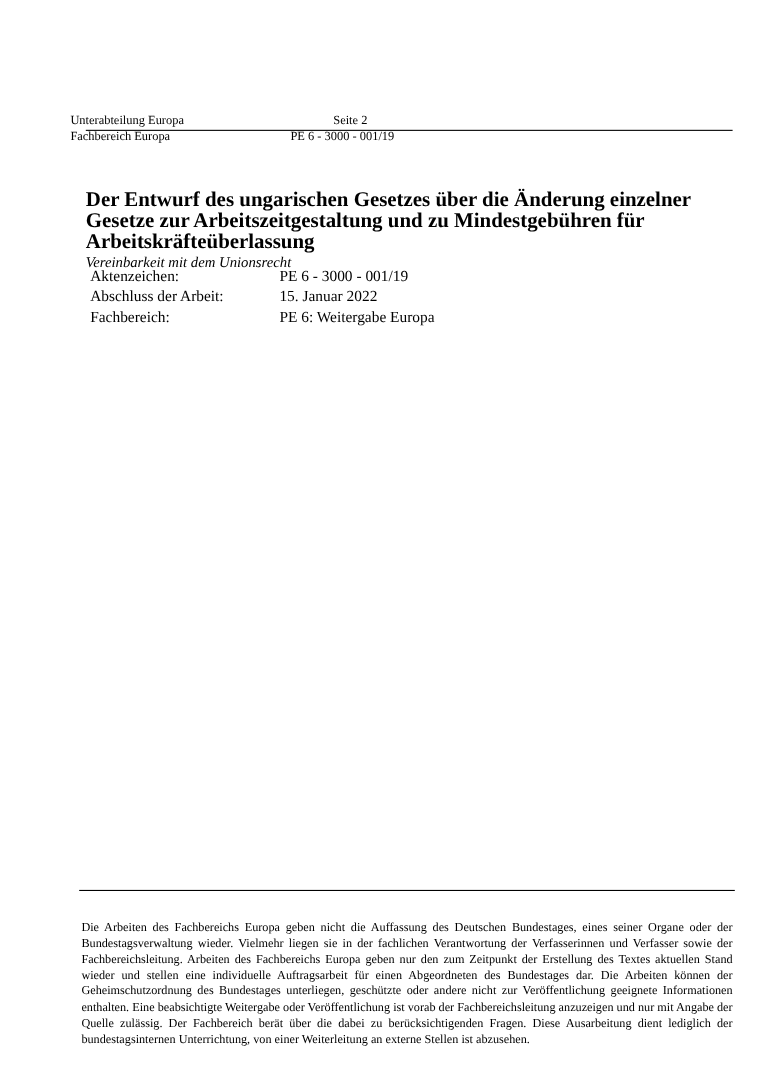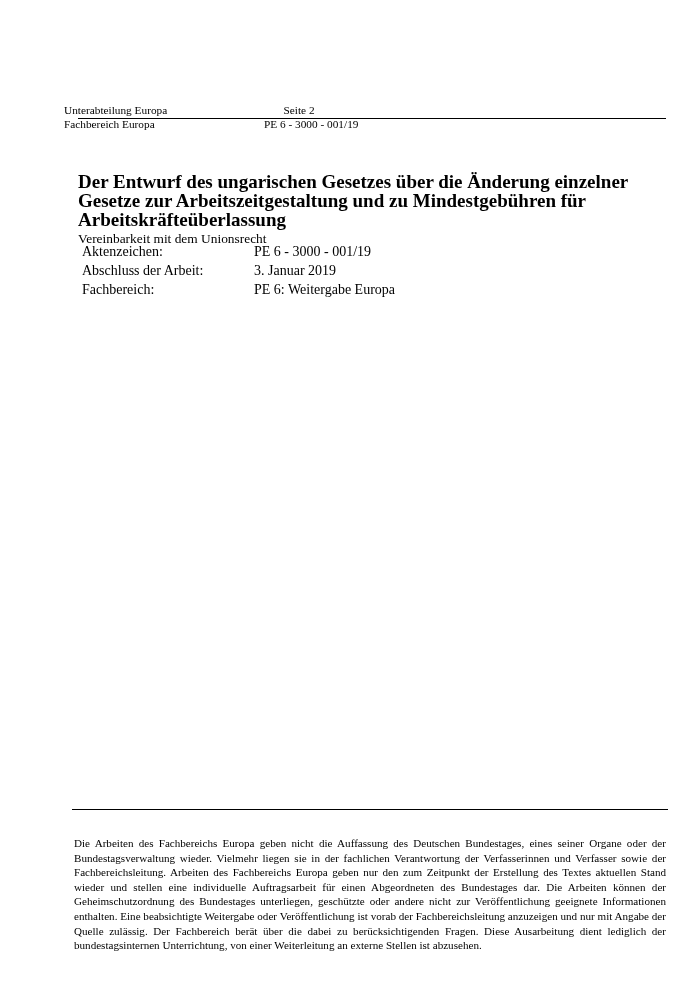--- a/index.html
+++ b/index.html
@@ -37,21 +37,21 @@
     width: 100%;
   }
   .hdr-col-left {
     width: 200px;
   }
   .hdr-col-mid {
     flex: 1 1 auto;
   }
   .hdr-col-right {
     width: 70px;
-    text-align: center;
+    text-align: right;
   }
   .header-rule {
     position: absolute;
     left: 78px;
     top: 118px;
     width: 588px;
     height: 0;
     border-top: 1px solid #000;
   }
 
@@ -66,20 +66,21 @@
     font-size: 19px;
     font-weight: bold;
     line-height: 19px;
     margin: 0;
   }
   .doc-subtitle {
     font-size: 13.4px;
     font-weight: normal;
     line-height: 19px;
     margin: 0;
+    font-style: italic;
   }
 
   
   .meta {
     position: absolute;
     left: 82px;
     top: 242px;
     width: 520px;
     font-size: 14px;
     line-height: 19px;
@@ -138,21 +139,21 @@
     <div class="doc-subtitle">Vereinbarkeit mit dem Unionsrecht</div>
   </div>
 
   <div class="meta">
     <div class="meta-row">
       <div class="meta-label">Aktenzeichen:</div>
       <div class="meta-value">PE 6 - 3000 - 001/19</div>
     </div>
     <div class="meta-row">
       <div class="meta-label">Abschluss der Arbeit:</div>
-      <div class="meta-value">3. Januar 2019</div>
+      <div class="meta-value">15. Januar 2022</div>
     </div>
     <div class="meta-row">
       <div class="meta-label">Fachbereich:</div>
       <div class="meta-value">PE 6: Weitergabe Europa</div>
     </div>
   </div>
 
   <div class="footer-rule"></div>
   <div class="footer-text">Die Arbeiten des Fachbereichs Europa geben nicht die Auffassung des Deutschen Bundestages, eines seiner Organe oder der Bundestagsverwaltung wieder. Vielmehr liegen sie in der fachlichen Verantwortung der Verfasserinnen und Verfasser sowie der Fachbereichsleitung. Arbeiten des Fachbereichs Europa geben nur den zum Zeitpunkt der Erstellung des Textes aktuellen Stand wieder und stellen eine individuelle Auftragsarbeit für einen Abgeordneten des Bundestages dar. Die Arbeiten können der Geheimschutzordnung des Bundestages unterliegen, geschützte oder andere nicht zur Veröffentlichung geeignete Informationen enthalten. Eine beabsichtigte Weitergabe oder Veröffentlichung ist vorab der Fachbereichsleitung anzuzeigen und nur mit Angabe der Quelle zulässig. Der Fachbereich berät über die dabei zu berücksichtigenden Fragen. Diese Ausarbeitung dient lediglich der bundestagsinternen Unterrichtung, von einer Weiterleitung an externe Stellen ist abzusehen.</div>
 

